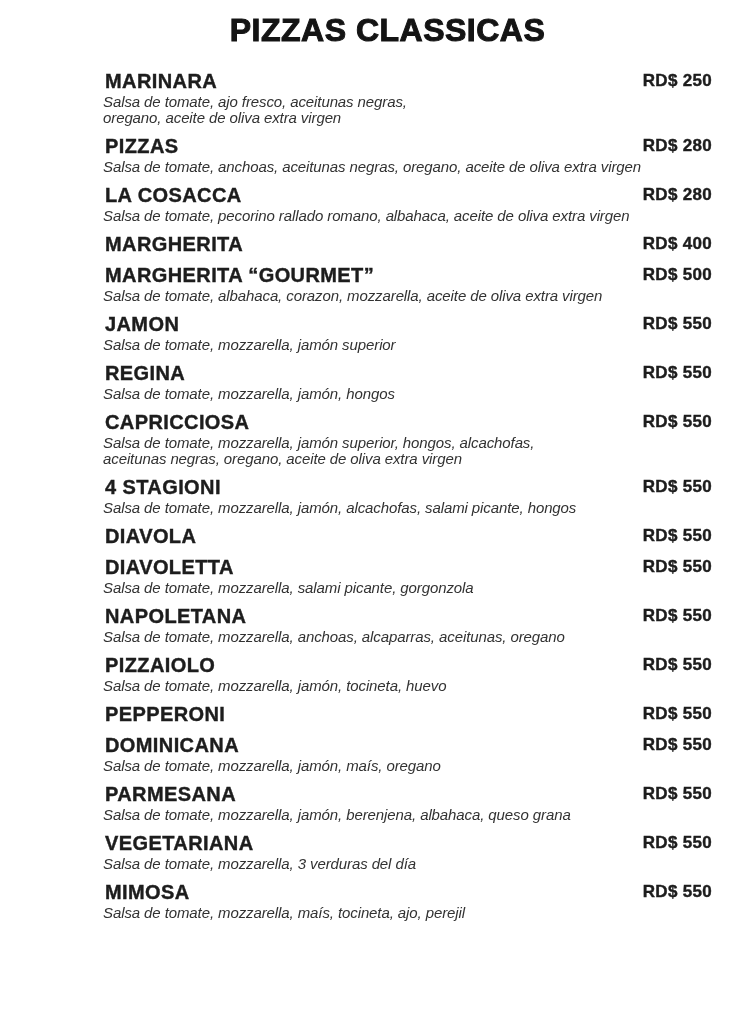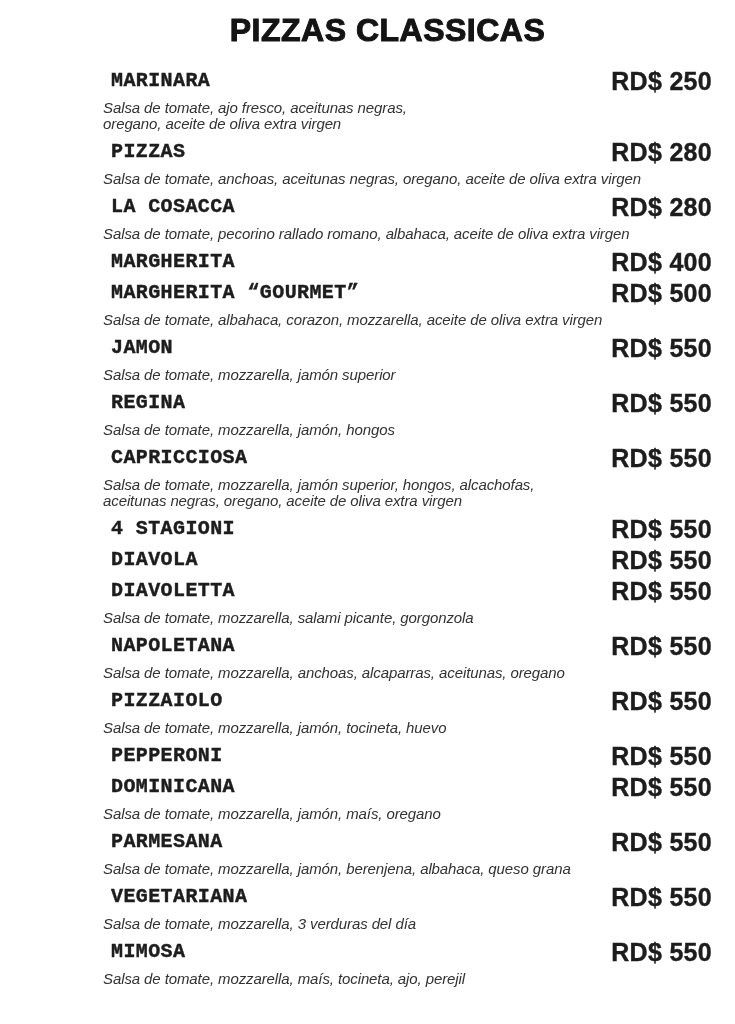--- a/index.html
+++ b/index.html
@@ -30,44 +30,43 @@
     -webkit-text-stroke: 1px #141414;
   }
   .menu-list {
     margin: 23px 23px 0 103px;
   }
   .menu-item {
     position: relative;
     margin-bottom: 9px;
   }
   .item-name {
-    margin: 8px;
+    margin: 2px;
     font-size: 20px;
     line-height: 22px;
     font-weight: 800;
     letter-spacing: 0.4px;
     color: #1d1d1d;
     -webkit-text-stroke: 0.4px #1d1d1d;
     padding-right: 120px;
-    font-family: Liberation Mono, monospace;
   }
   .item-desc {
     margin: 1px 0 0 0;
     font-style: italic;
     font-size: 15px;
     line-height: 16px;
     letter-spacing: -0.1px;
     color: #323232;
     white-space: pre-line;
   }
   .item-price {
     position: absolute;
     top: 0;
     right: 0;
-    font-size: 25px;
+    font-size: 17px;
     line-height: 22px;
     font-weight: 800;
     letter-spacing: 0.3px;
     color: #1d1d1d;
     -webkit-text-stroke: 0.4px #1d1d1d;
     white-space: nowrap;
   }
 </style>
 </head>
 <body>
@@ -122,20 +121,21 @@
     <div class="menu-item">
       <h3 class="item-name">CAPRICCIOSA</h3>
       <span class="item-price">RD$ 550</span>
       <p class="item-desc">Salsa de tomate, mozzarella, jamón superior, hongos, alcachofas,
 aceitunas negras, oregano, aceite de oliva extra virgen</p>
     </div>
 
     <div class="menu-item">
       <h3 class="item-name">4 STAGIONI</h3>
       <span class="item-price">RD$ 550</span>
+      <p class="item-desc">Salsa de tomate, mozzarella, jamón, alcachofas, salami picante, hongos</p>
     </div>
 
     <div class="menu-item">
       <h3 class="item-name">DIAVOLA</h3>
       <span class="item-price">RD$ 550</span>
     </div>
 
     <div class="menu-item">
       <h3 class="item-name">DIAVOLETTA</h3>
       <span class="item-price">RD$ 550</span>

